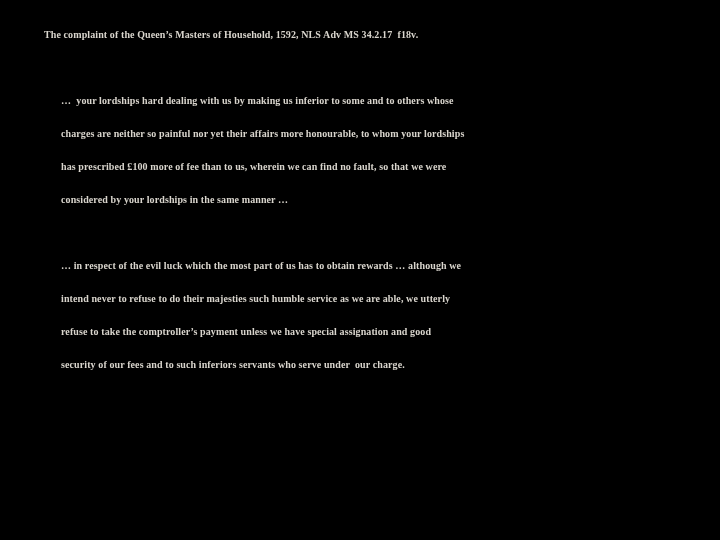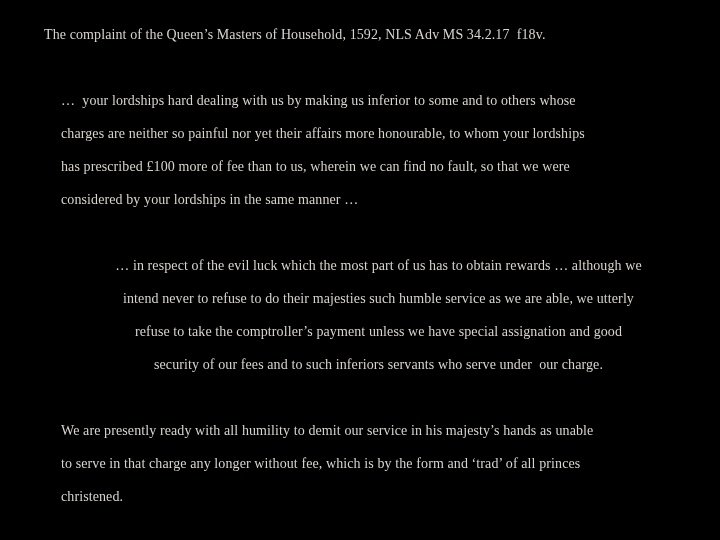--- a/index.html
+++ b/index.html
@@ -20,25 +20,26 @@
     box-sizing: border-box;
   }
   #slide-body {
     position: absolute;
     left: 44px;
     top: 18px;
     width: 652px;
   }
   .block {
     color: #d9d5cd;
-    font-size: 14px;
+    font-size: 10px;
     line-height: 33px;
     letter-spacing: 0.1px;
     white-space: pre-wrap;
     text-rendering: optimizeLegibility;
+    font-weight: bold;
   }
   .block.heading {
     margin: 0 0 33px 0;
   }
   .block.para {
     margin: 0 0 33px 17px;
   }
   .block.para.last {
     margin-bottom: 0;
   }
@@ -49,23 +50,20 @@
 <div id="slide" style="background: rgb(0, 0, 0);">
   <div id="slide-body">
 
     <div class="block heading" style="color: rgb(217, 213, 205);">The complaint of the Queen’s Masters of Household, 1592, NLS Adv MS 34.2.17  f18v.</div>
 
     <div class="block para" style="color: rgb(217, 213, 205);">…  your lordships hard dealing with us by making us inferior to some and to others whose
 charges are neither so painful nor yet their affairs more honourable, to whom your lordships
 has prescribed £100 more of fee than to us, wherein we can find no fault, so that we were
 considered by your lordships in the same manner …</div>
 
-    <div class="block para" style="color: rgb(217, 213, 205); text-align: center;">… in respect of the evil luck which the most part of us has to obtain rewards … although we
+    <div class="block para" style="color: rgb(217, 213, 205);">… in respect of the evil luck which the most part of us has to obtain rewards … although we
 intend never to refuse to do their majesties such humble service as we are able, we utterly
 refuse to take the comptroller’s payment unless we have special assignation and good
 security of our fees and to such inferiors servants who serve under  our charge.</div>
 
-    <div class="block para last" style="color: rgb(217, 213, 205);">We are presently ready with all humility to demit our service in his majesty’s hands as unable
-to serve in that charge any longer without fee, which is by the form and ‘trad’ of all princes
-christened.</div>
 
   </div>
 </div>
 
 </body></html>

